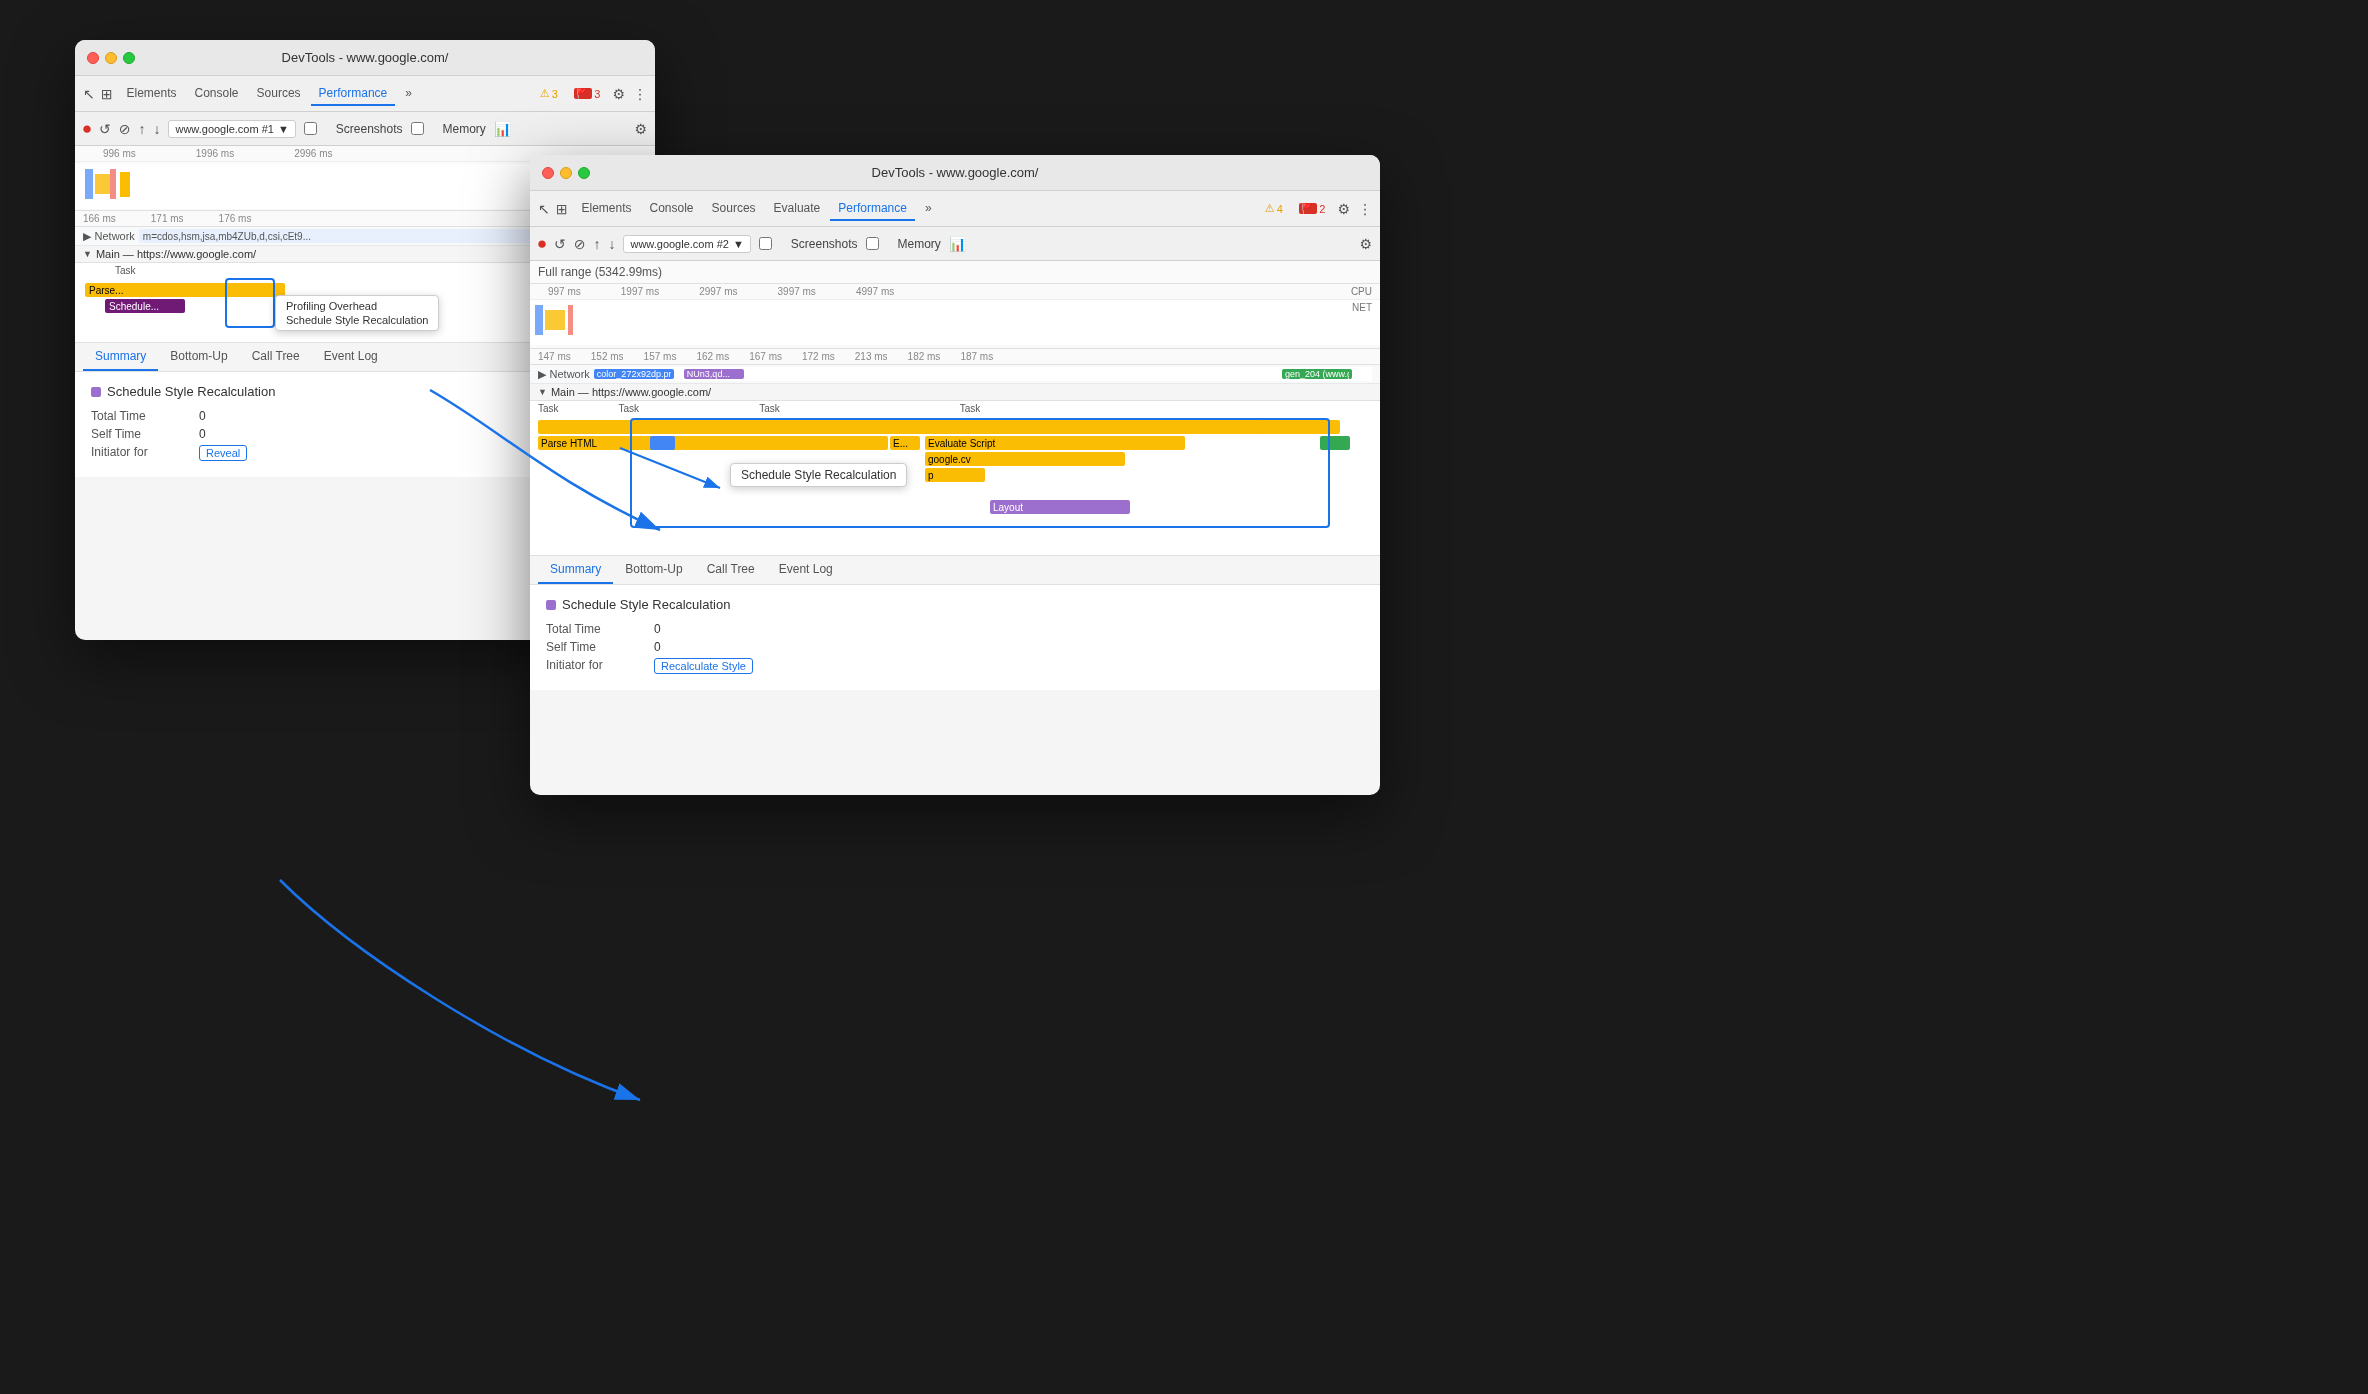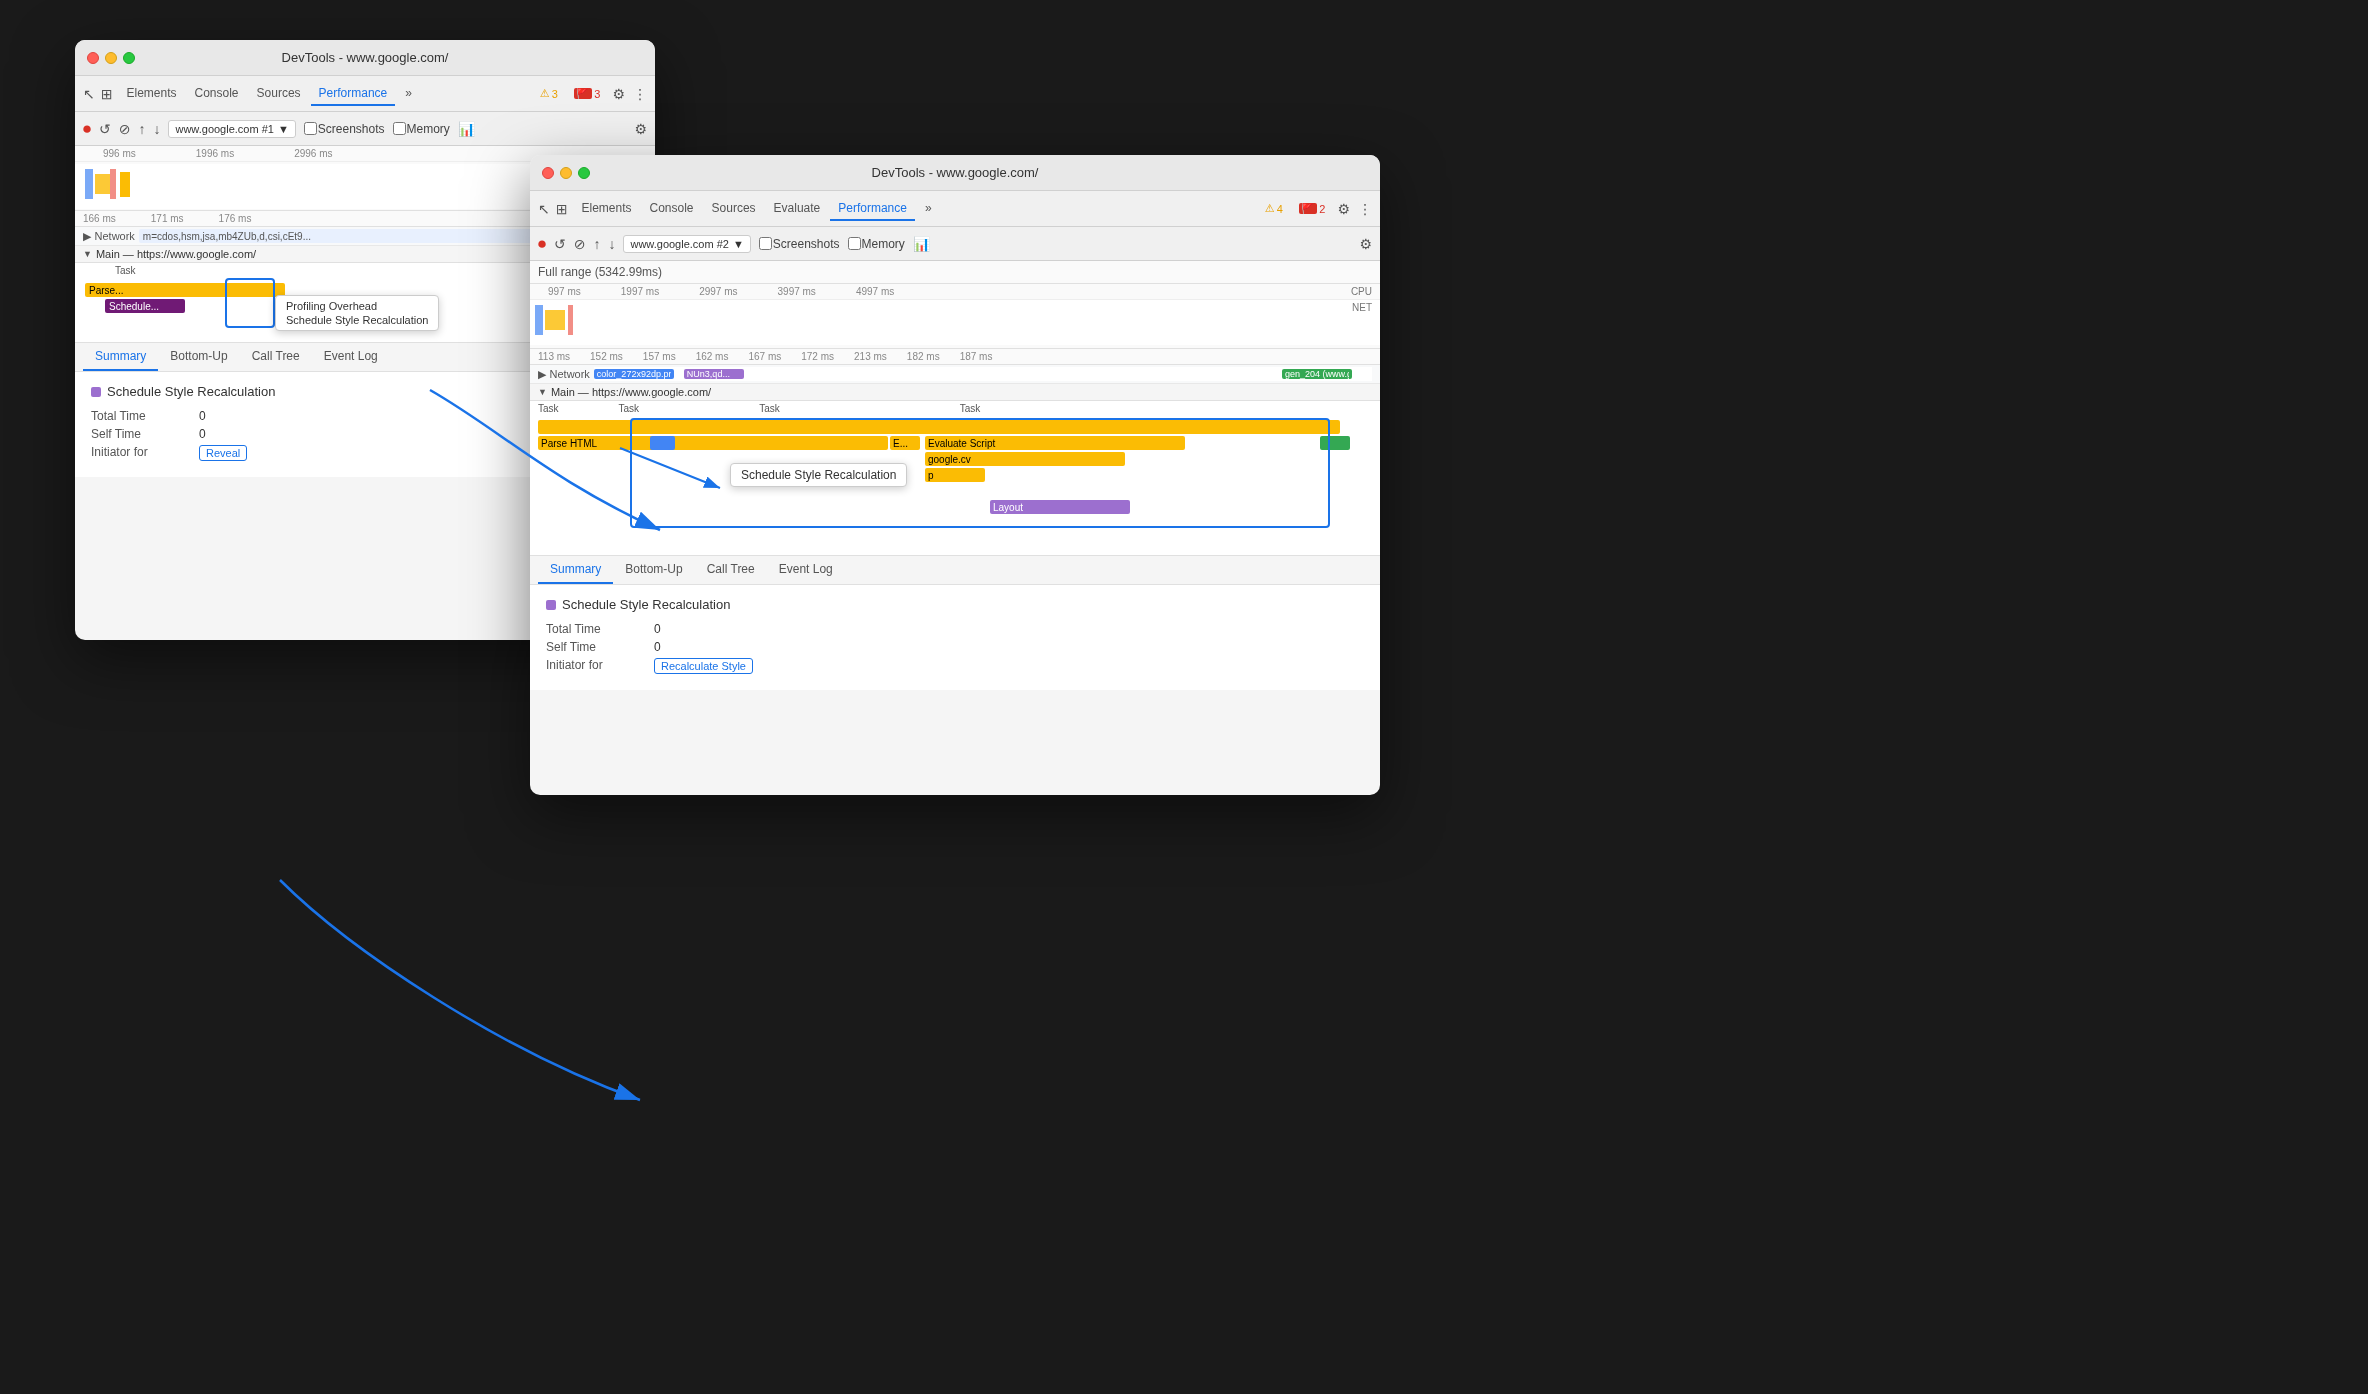--- a/index.html
+++ b/index.html
@@ -144,21 +144,21 @@
       color: #333;
       display: flex;
       align-items: center;
       gap: 4px;
       cursor: pointer;
     }
 
     .checkbox-label {
       display: flex;
       align-items: center;
-      gap: 1px;
+      gap: 19px;
       cursor: pointer;
       color: #444;
       justify-content: flex-end;
     }
 
     .range-header {
       padding: 4px 8px;
       font-size: 12px;
       color: #555;
       border-bottom: 1px solid #e0e0e0;
@@ -523,21 +523,21 @@
       </div>
       <div style="position:relative;height:45px;background:white;">
         <div style="position:absolute;left:5px;top:5px;width:8px;height:30px;background:#4285f4;opacity:0.7;"></div>
         <div style="position:absolute;left:15px;top:10px;width:20px;height:20px;background:#fbbc04;opacity:0.8;"></div>
         <div style="position:absolute;left:38px;top:5px;width:5px;height:30px;background:#ea4335;opacity:0.6;"></div>
         <span style="position:absolute;right:8px;top:2px;font-size:10px;color:#777;">NET</span>
       </div>
     </div>
 
     <div style="display:flex;padding:2px 8px;font-size:10px;color:#888;background:#fafafa;border-bottom:1px solid #e0e0e0;gap:20px;">
-      <span>113 ms</span>
+      <span>147 ms</span>
       <span>152 ms</span>
       <span>157 ms</span>
       <span>162 ms</span>
       <span>167 ms</span>
       <span>172 ms</span>
       <span>213 ms</span>
       <span>182 ms</span>
       <span>187 ms</span>
     </div>
 

